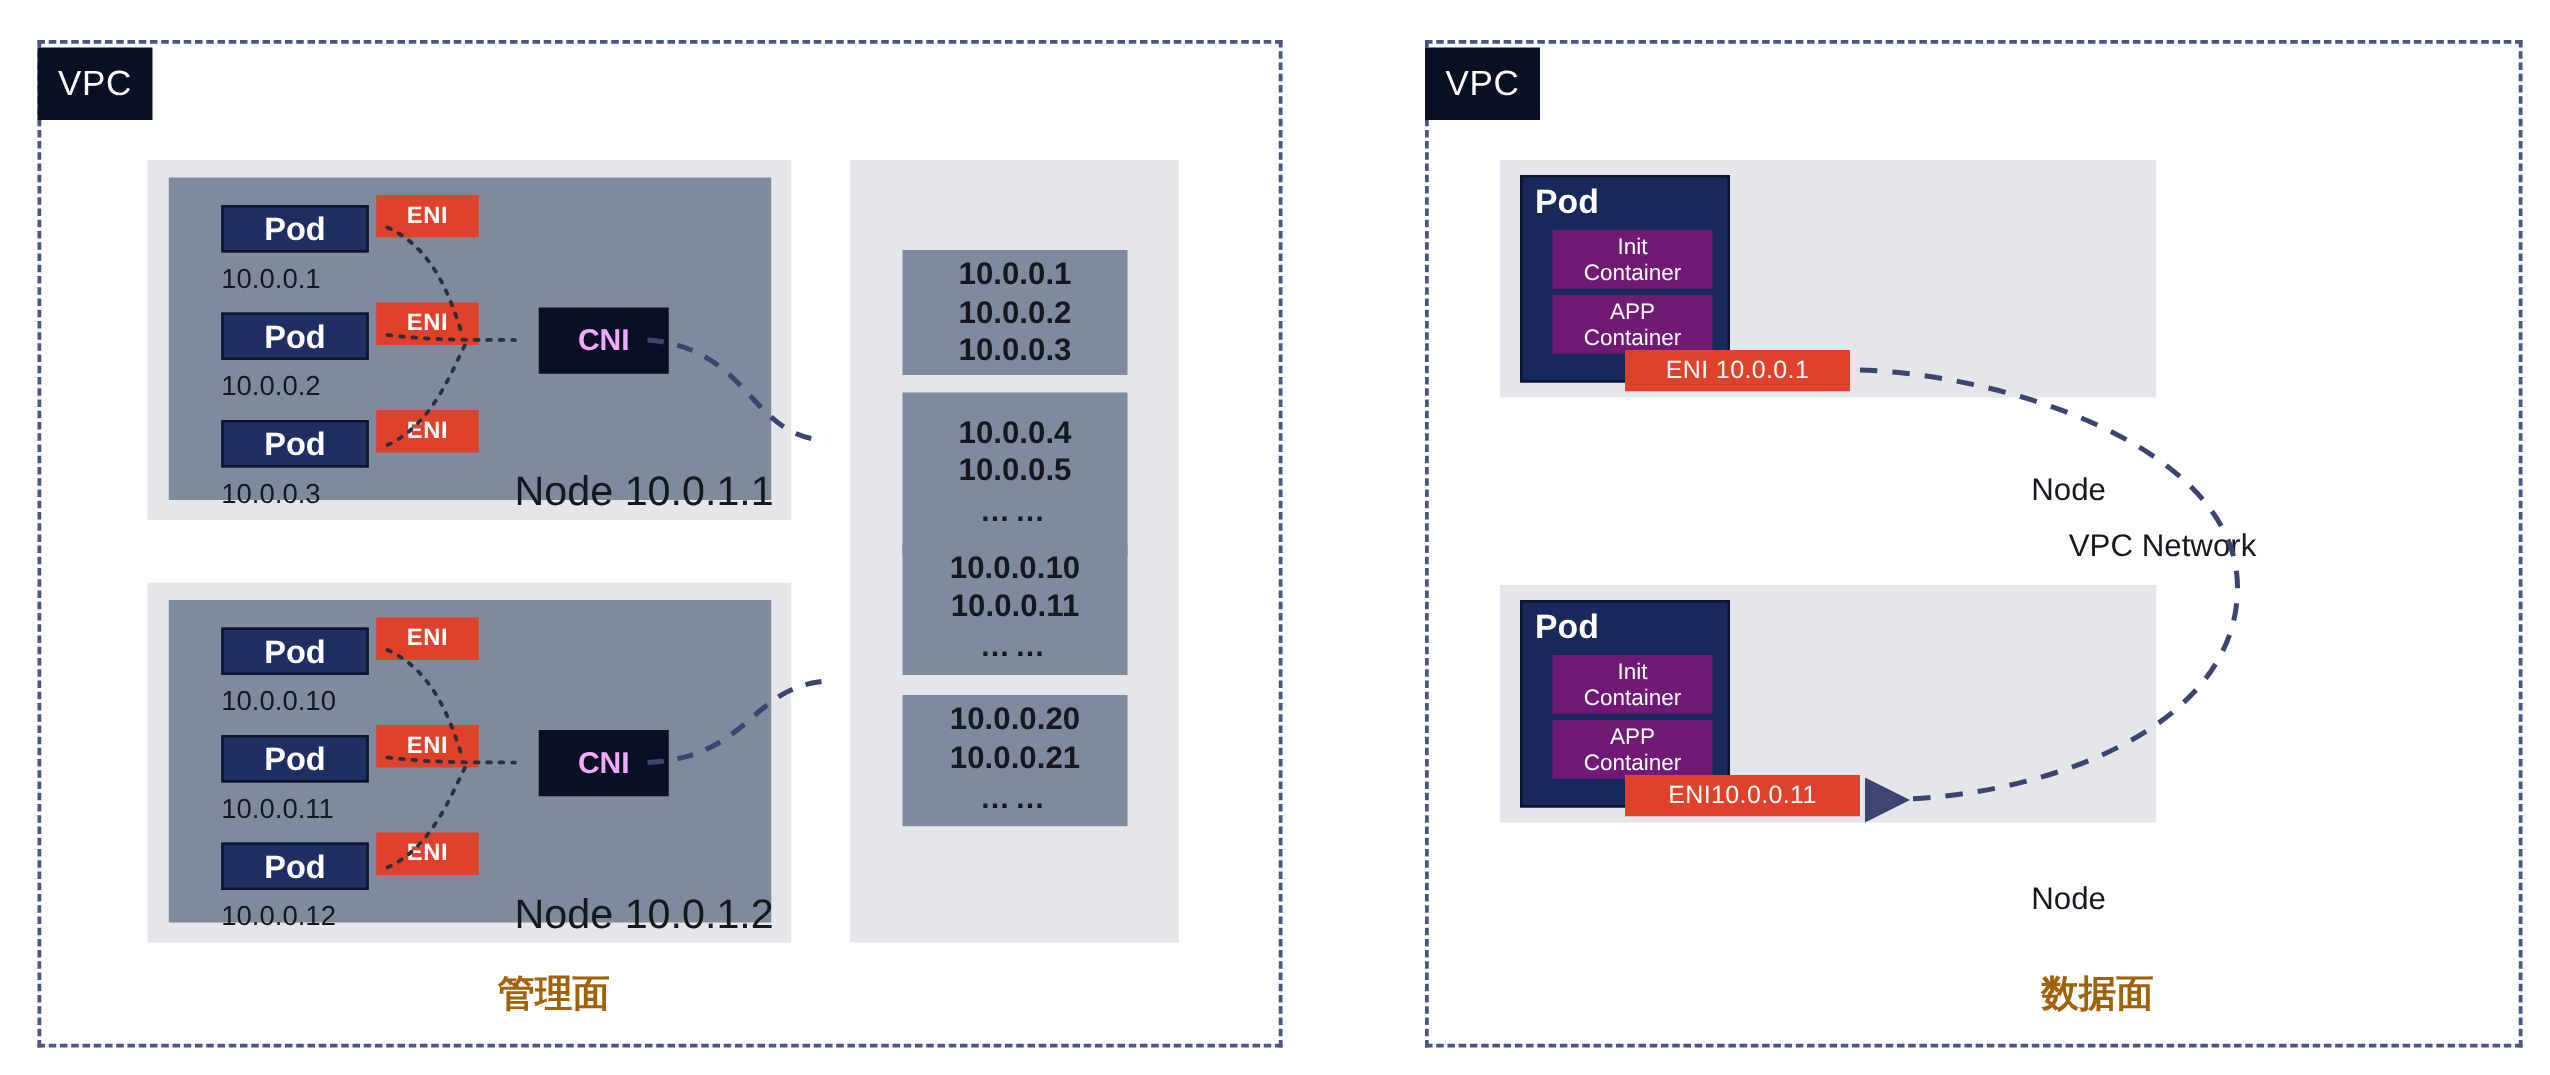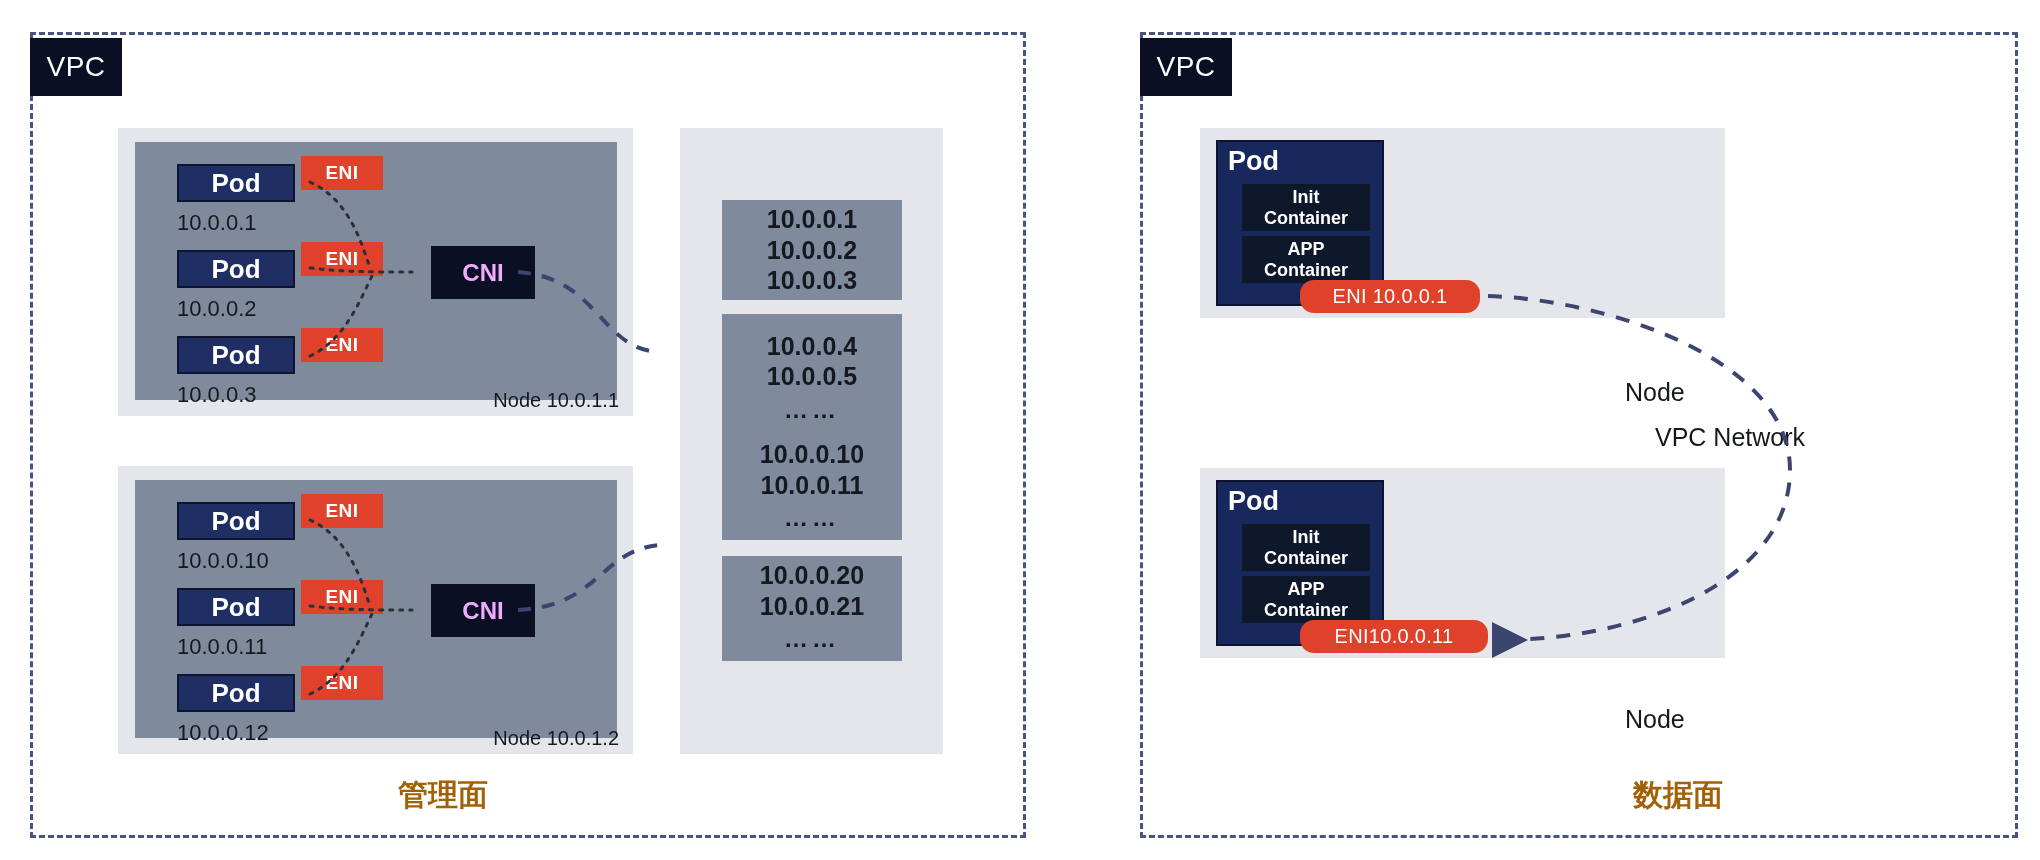--- a/index.html
+++ b/index.html
@@ -14,21 +14,21 @@
              font-size:28px;font-weight:400;letter-spacing:.5px;
              display:flex;align-items:center;justify-content:center;}
   #vpc-badge-left{left:30px;top:38px;width:92px;height:58px;}
   #vpc-badge-right{left:1140px;top:38px;width:92px;height:58px;}
 
   
   .node-wrap{position:absolute;background:#e4e6eb;}
   #node-wrap-1{left:118px;top:128px;width:515px;height:288px;}
   #node-wrap-2{left:118px;top:466px;width:515px;height:288px;}
   .node-inner{position:absolute;left:17px;top:14px;width:482px;height:258px;background:#7f8a9d;}
-  .node-label{position:absolute;right:14px;bottom:4px;font-size:20px;color:#15181f;white-space:nowrap;}
+  .node-label{position:absolute;right:14px;bottom:4px;font-size:33px;color:#15181f;white-space:nowrap;}
 
   .podrow{position:absolute;left:42px;width:240px;height:38px;}
   .pod-sm{position:absolute;left:0;top:0;width:118px;height:38px;background:#1f2f63;
           border:2px solid #0d1430;box-sizing:border-box;
           display:flex;align-items:center;justify-content:center;
           color:#ffffff;font-size:26px;font-weight:bold;}
   .eni-sm{position:absolute;left:100px;top:-8px;width:82px;height:34px;background:#e0412a;
           display:flex;align-items:center;justify-content:center;
           color:#ffffff;font-size:19px;font-weight:bold;letter-spacing:.5px;margin-left:24px;}
   .pod-ip{position:absolute;left:42px;font-size:22px;color:#15181f;}
@@ -46,26 +46,26 @@
             font-size:25px;font-weight:bold;color:#15181f;line-height:1.22;}
   .ip-block .dots{letter-spacing:4px;font-size:24px;line-height:1.5;}
 
   
   .host-wrap{position:absolute;background:#e4e6eb;}
   #host-wrap-1{left:1200px;top:128px;width:525px;height:190px;}
   #host-wrap-2{left:1200px;top:468px;width:525px;height:190px;}
   .pod-big{position:absolute;left:16px;top:12px;width:168px;height:166px;background:#17295c;
            border:2px solid #0d1430;box-sizing:border-box;}
   .pod-big-title{position:absolute;left:10px;top:4px;color:#ffffff;font-size:27px;font-weight:bold;}
-  .container-box{position:absolute;left:24px;width:128px;height:47px;background:#0f172a;
+  .container-box{position:absolute;left:24px;width:128px;height:47px;background:#701a75;
                  display:flex;flex-direction:column;align-items:center;justify-content:center;
-                 color:#ffffff;font-size:18px;line-height:1.15;font-weight:bold;}
+                 color:#ffffff;font-size:18px;line-height:1.15;}
   .eni-big{position:absolute;height:33px;background:#e0412a;
            display:flex;align-items:center;justify-content:center;
-           color:#ffffff;font-size:20px;letter-spacing:.3px;border-radius:14px;}
+           color:#ffffff;font-size:20px;letter-spacing:.3px;}
   .net-label{position:absolute;font-size:25px;color:#15181f;white-space:nowrap;}
 
   .plane-caption{position:absolute;font-size:30px;font-weight:bold;color:#a16207;white-space:nowrap;}
 
   svg.overlay{position:absolute;left:0;top:0;width:2040px;height:860px;pointer-events:none;}
 </style>
 </head>
 <body>
 
 <div class="vpc-panel" id="vpc-left"></div>

